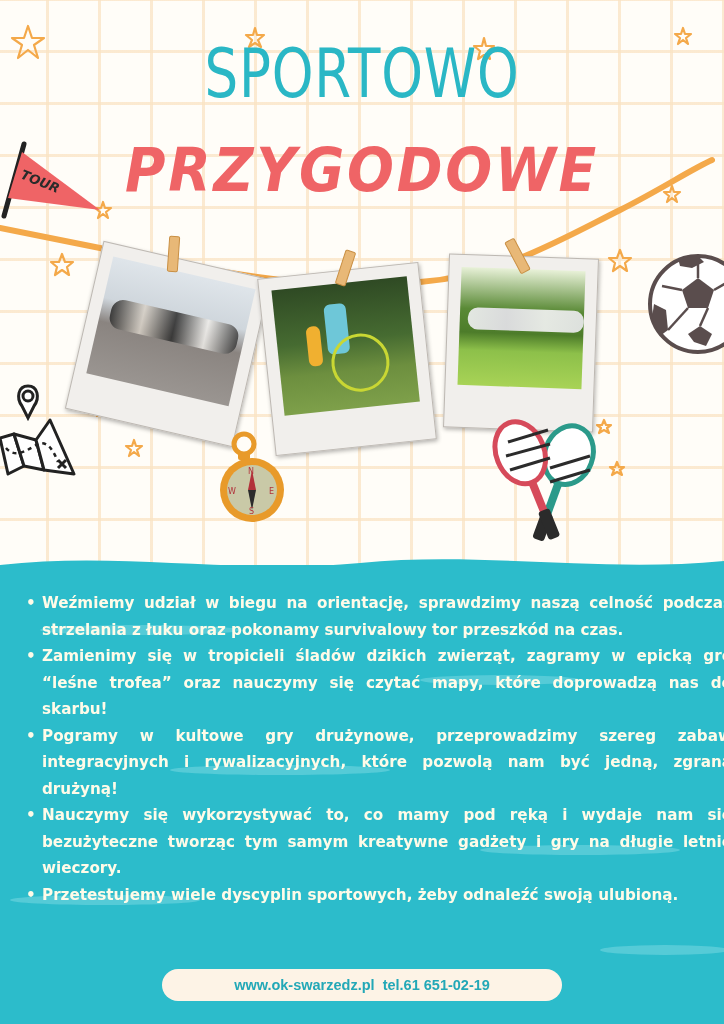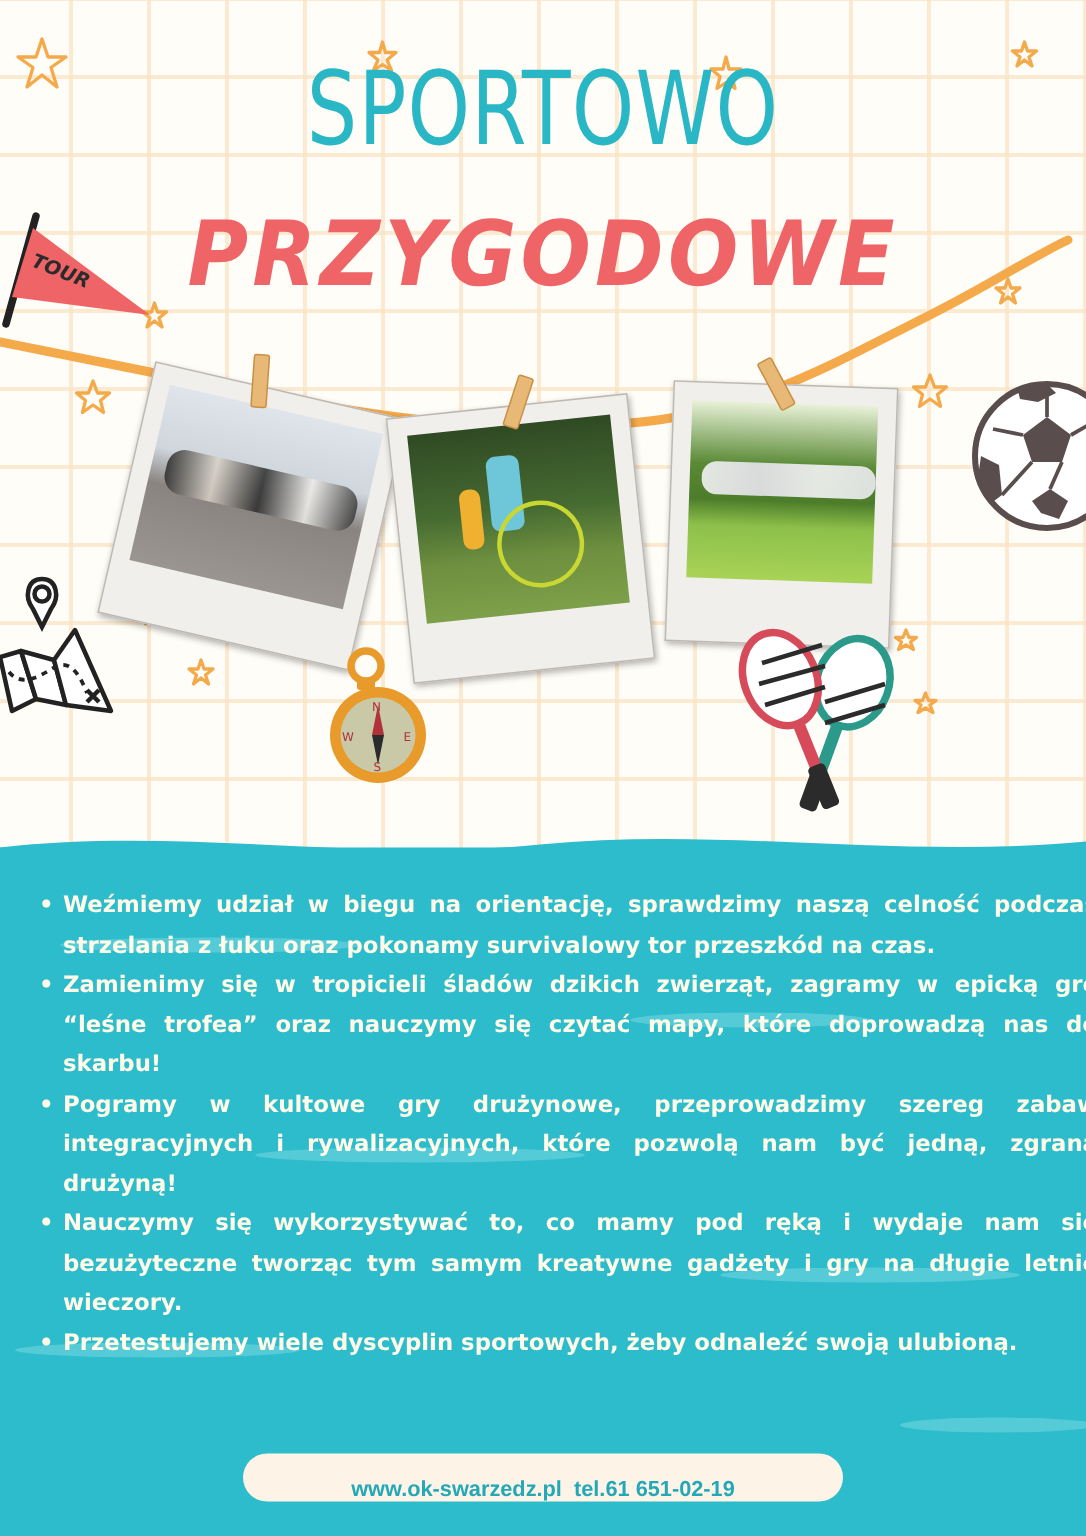--- a/index.html
+++ b/index.html
@@ -13,21 +13,21 @@
   .title1 { left:0; width:724px; top:40px; text-align:center; color:#2ab7c5; font-family:"DejaVu Sans", sans-serif; font-size:68px; letter-spacing:1px; transform:scaleX(0.78); transform-origin:center; line-height:1; }
   .title2 { left:0; width:724px; top:140px; text-align:center; color:#ef6466; font-family:"DejaVu Sans", sans-serif; font-weight:bold; font-style:italic; font-size:60px; letter-spacing:3px; line-height:1; transform:scaleX(0.92); }
   .polaroid { position:absolute; background:#f1efec; box-shadow:1px 2px 4px rgba(0,0,0,0.3); border:1px solid #bdb8b2; }
   .polaroid .photo { position:absolute; left:12px; top:12px; right:12px; bottom:38px; }
   .peg { position:absolute; width:9px; height:34px; background:#e8b877; border:1px solid #c98f43; border-radius:2px; }
   .bottom { position:absolute; left:0; top:565px; width:724px; height:459px; background:#2cbccb; }
   .wave { position:absolute; height:10px; border-radius:50%; background:rgba(120,215,225,0.55); }
   ul.bullets { position:absolute; left:24px; top:590px; width:690px; margin:0; padding:0 0 0 18px; list-style:none; color:#fffbe8; font-family:"DejaVu Sans", sans-serif; font-weight:bold; font-size:15.2px; line-height:26.5px; text-align:justify; }
   ul.bullets li { position:relative; padding-left:0; }
   ul.bullets li::before { content:"•"; position:absolute; left:-16px; top:0; }
-  .footer-pill { position:absolute; left:162px; top:969px; width:400px; height:32px; border-radius:16px; background:#fdf3e6; display:flex; align-items:flex-end; justify-content:center; }
+  .footer-pill { position:absolute; left:162px; top:969px; width:400px; height:32px; border-radius:16px; background:#fdf3e6; display:flex; align-items:center; justify-content:center; }
   .footer-pill span { color:#23a8b7; font-family:"Liberation Sans", sans-serif; font-weight:bold; font-size:14.5px; white-space:pre; }
 </style>
 </head>
 <body>
 
 <div class="grid"></div>
 
 <svg class="abs" style="left:0;top:0" width="724" height="560">
   <g fill="none" stroke="#f4a94a" stroke-width="2.2" stroke-linejoin="round">
     <path d="M28 26 L32 38 L44 38 L34 45 L38 58 L28 50 L18 58 L22 45 L12 38 L24 38 Z"></path>

